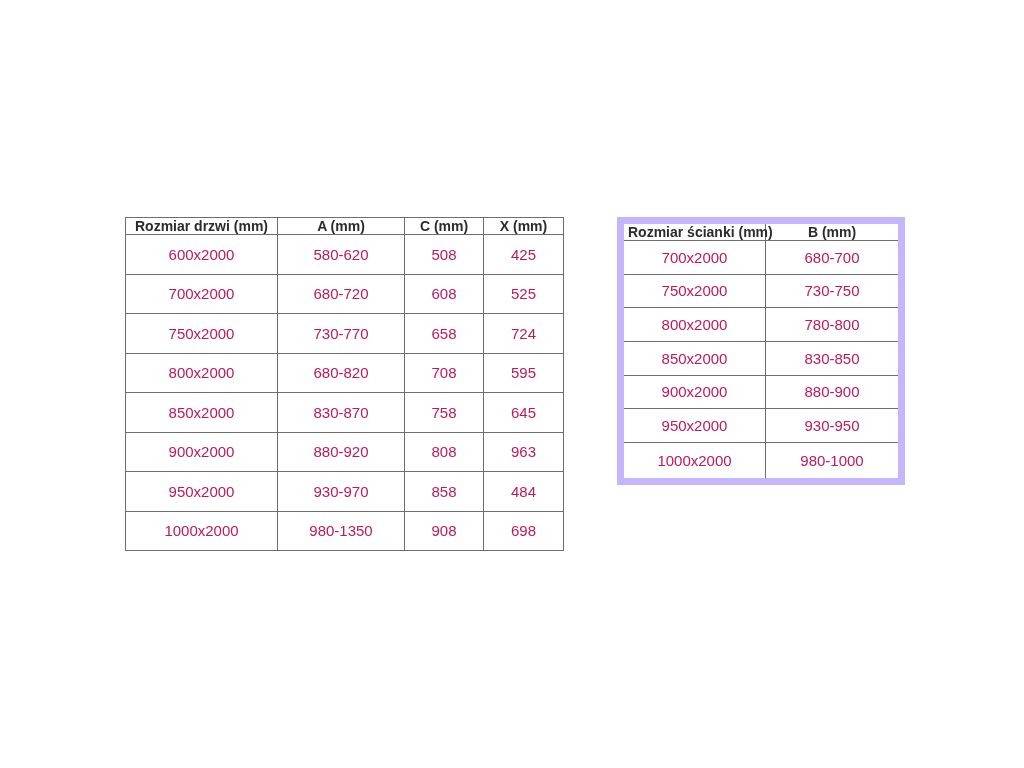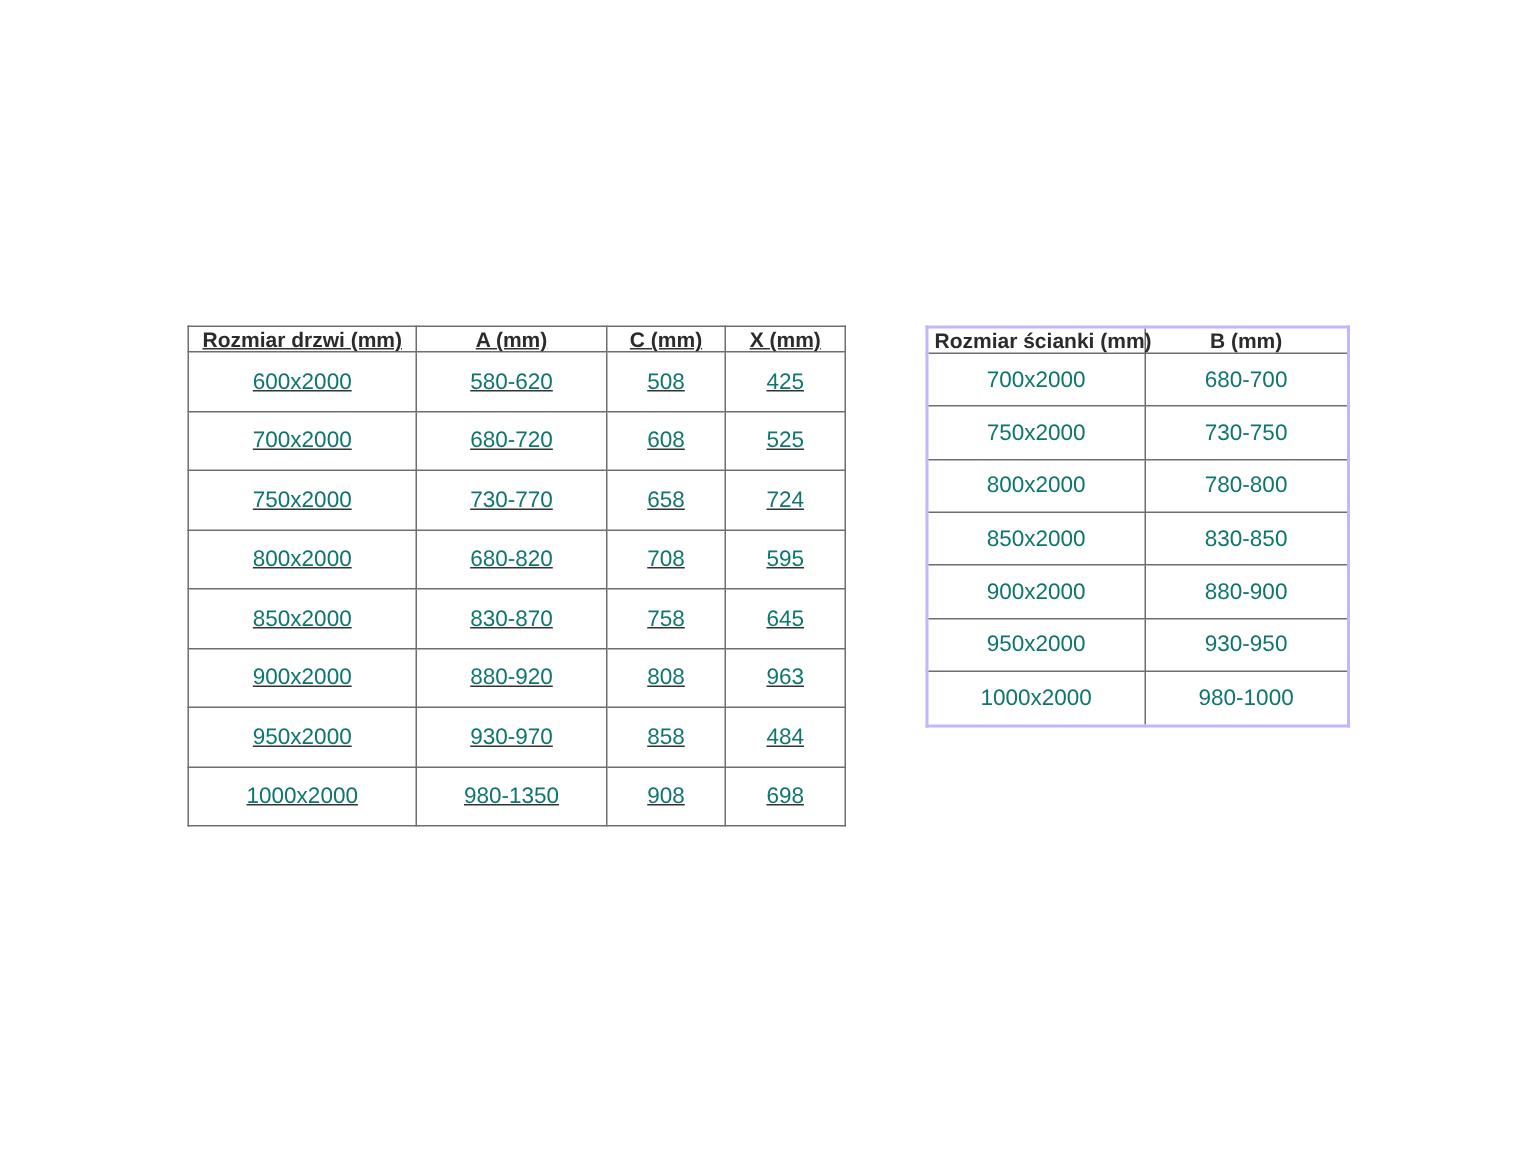--- a/index.html
+++ b/index.html
@@ -29,38 +29,37 @@
     white-space: nowrap;
   }
   table.spec th {
     font-weight: bold;
     font-size: 14px;
     color: #2b2b2b;
   }
   table.spec td {
     font-weight: normal;
     font-size: 15px;
-    color: #0f766e;
+    color: #be185d;
   }
   
   #doors-table {
     left: 125px; top: 217px;
     width: 438px; height: 334px;
     border: 1px solid #585858;
-    text-decoration: underline;
   }
   #doors-table col:nth-child(1) { width: 152px; }
   #doors-table col:nth-child(2) { width: 127px; }
   #doors-table col:nth-child(3) { width: 79px; }
   #doors-table col:nth-child(4) { width: 80px; }
   
   #walls-table {
     left: 617px; top: 217px;
     width: 281px; height: 268px;
-    border: 2px solid #c4b5fd;
+    border: 7px solid #c4b5fd;
     padding-left: 24px;
   }
   #walls-table col:nth-child(1) { width: 145px; }
   #walls-table col:nth-child(2) { width: 136px; }
 </style>
 </head>
 <body>
 
 <div class="canvas">
 

